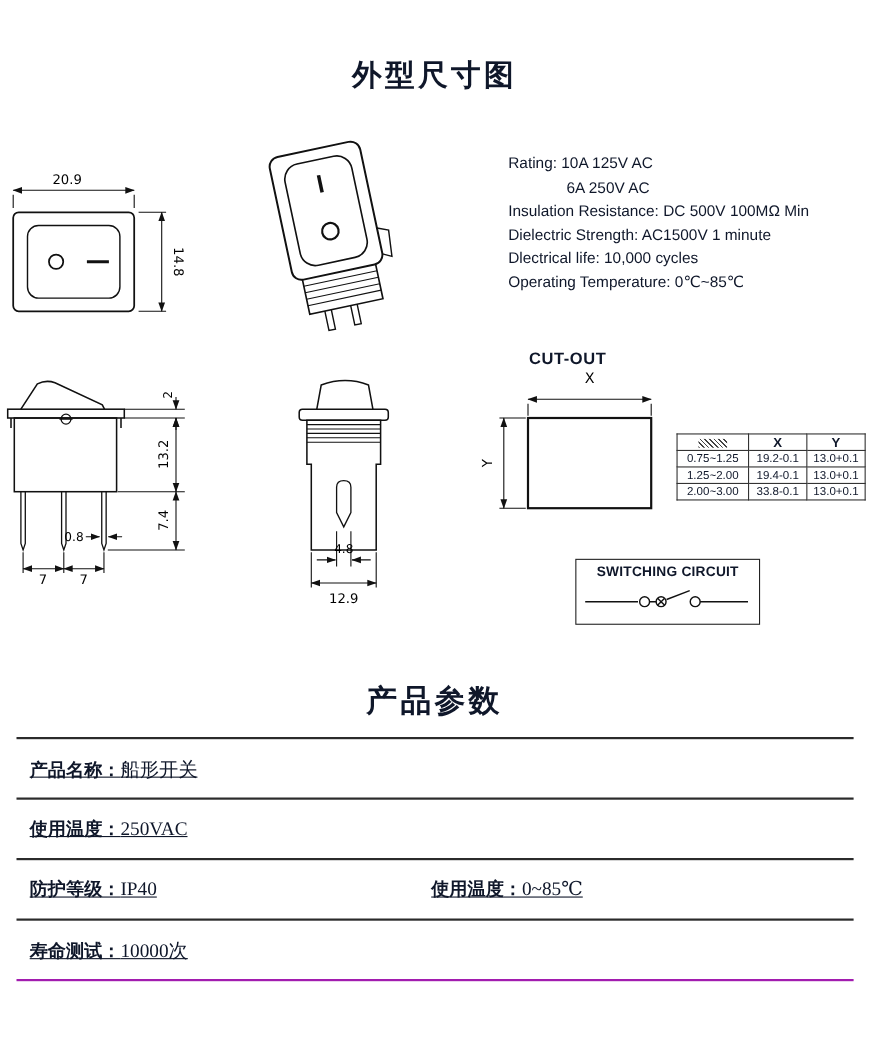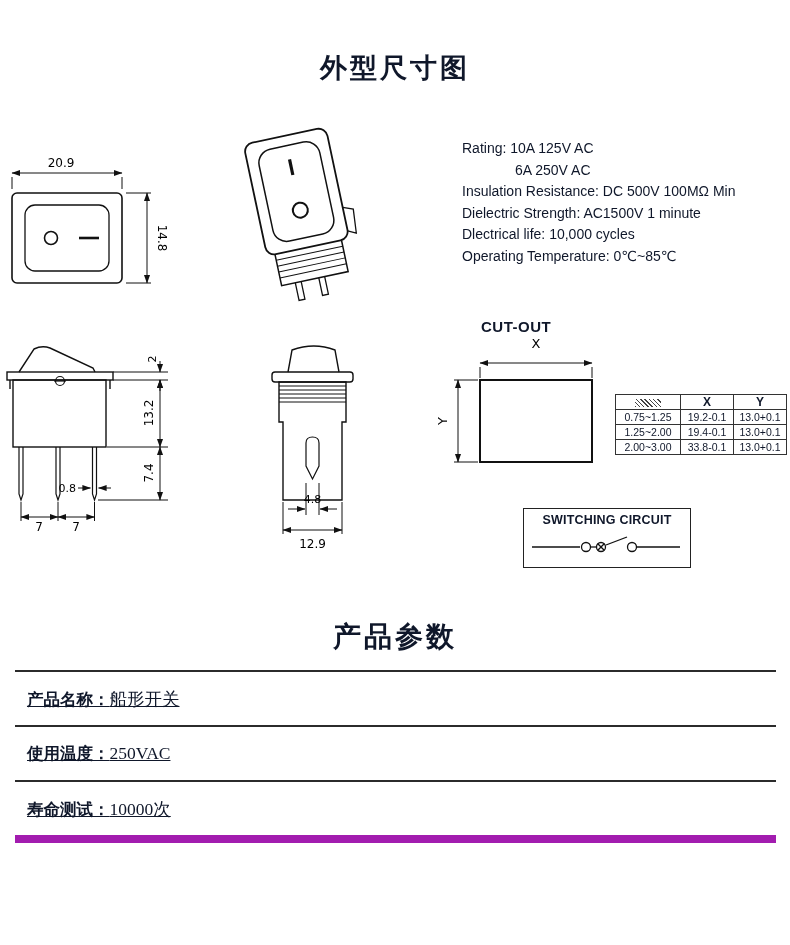--- a/index.html
+++ b/index.html
@@ -14,21 +14,21 @@
   table.cut{border-collapse:collapse;font-size:10.5px;}
   table.cut td,table.cut th{border:1px solid #333;text-align:center;padding:0 2px;height:14px;white-space:nowrap;font-weight:400;}
   table.cut th{font-weight:700;font-size:12px;}
   table.cut .c1{width:60px;} table.cut .c2{width:48px;} table.cut .c3{width:48px;}
   .hatch{display:inline-block;width:26px;height:8px;vertical-align:middle;
          background:repeating-linear-gradient(45deg,#444 0,#444 1px,transparent 1px,transparent 3px);}
   .circuit-box{border:1.5px solid #222;}
   .circuit-title{text-align:center;font-size:12.5px;font-weight:600;margin-top:4px;letter-spacing:.2px;}
   .ptable{position:absolute;left:15px;top:670px;width:761px;}
   .prow{display:flex;align-items:center;height:53px;border-top:2px solid #2b2b2b;text-decoration:underline;}
-  .prow:last-child{border-bottom:8px solid #a21caf;}
+  .prow:last-child{border-bottom:2px solid #a21caf;}
   .pcell-l{flex:0 0 365px;padding-left:12px;}
   .pcell-r{flex:1;}
   .plabel{font-weight:700;font-size:16.5px;}
   .pvalue{font-family:"Liberation Serif","DejaVu Serif",serif;font-size:17.5px;}
 </style>
 </head>
 <body>
 
 <div id="page">
 
@@ -216,20 +216,28 @@
         <span class="plabel">产品名称：</span><span class="pvalue">船形开关</span>
       </div>
     </div>
     <div class="prow">
       <div class="pcell-l">
         <span class="plabel">使用温度：</span><span class="pvalue">250VAC</span>
       </div>
     </div>
     <div class="prow">
       <div class="pcell-l">
+        <span class="plabel">防护等级：</span><span class="pvalue">IP40</span>
+      </div>
+      <div class="pcell-r">
+        <span class="plabel">使用温度：</span><span class="pvalue">0~85℃</span>
+      </div>
+    </div>
+    <div class="prow">
+      <div class="pcell-l">
         <span class="plabel">寿命测试：</span><span class="pvalue">10000次</span>
       </div>
       <div class="pcell-r">
         <span class="plabel"></span><span class="pvalue"></span>
       </div>
     </div>
   </div>
 
 </div>
 

